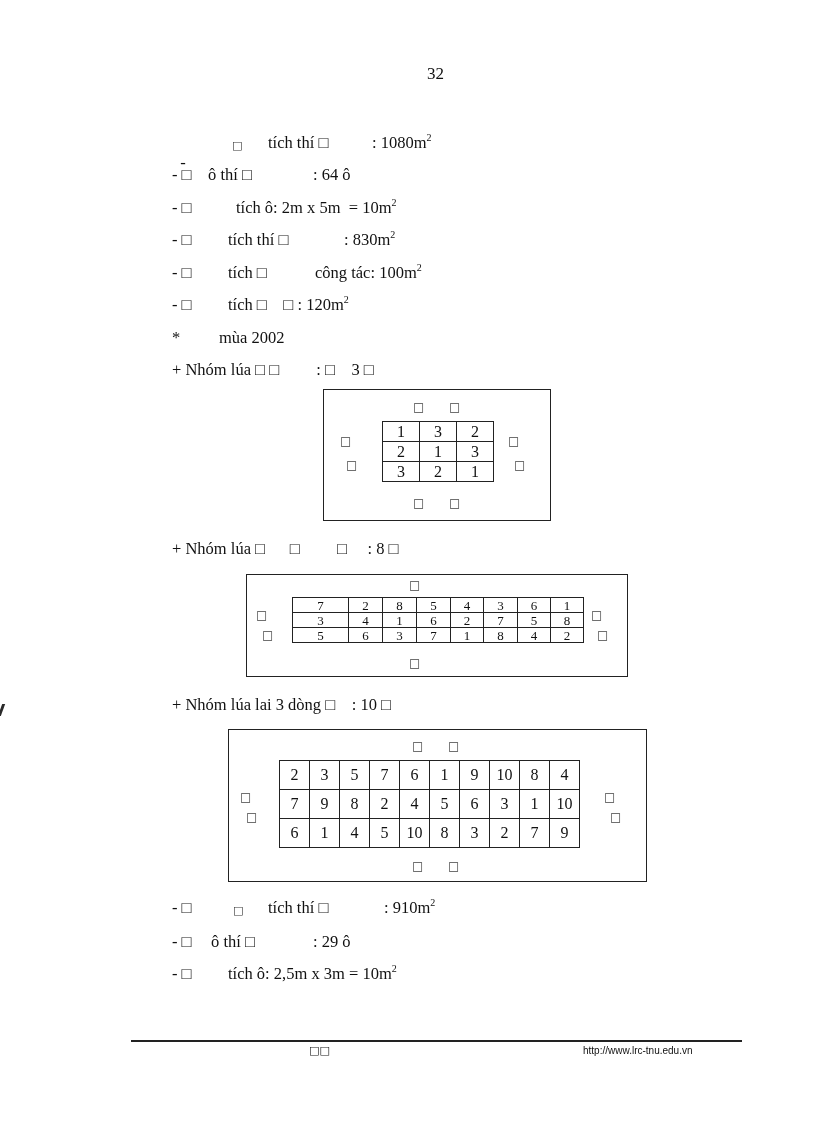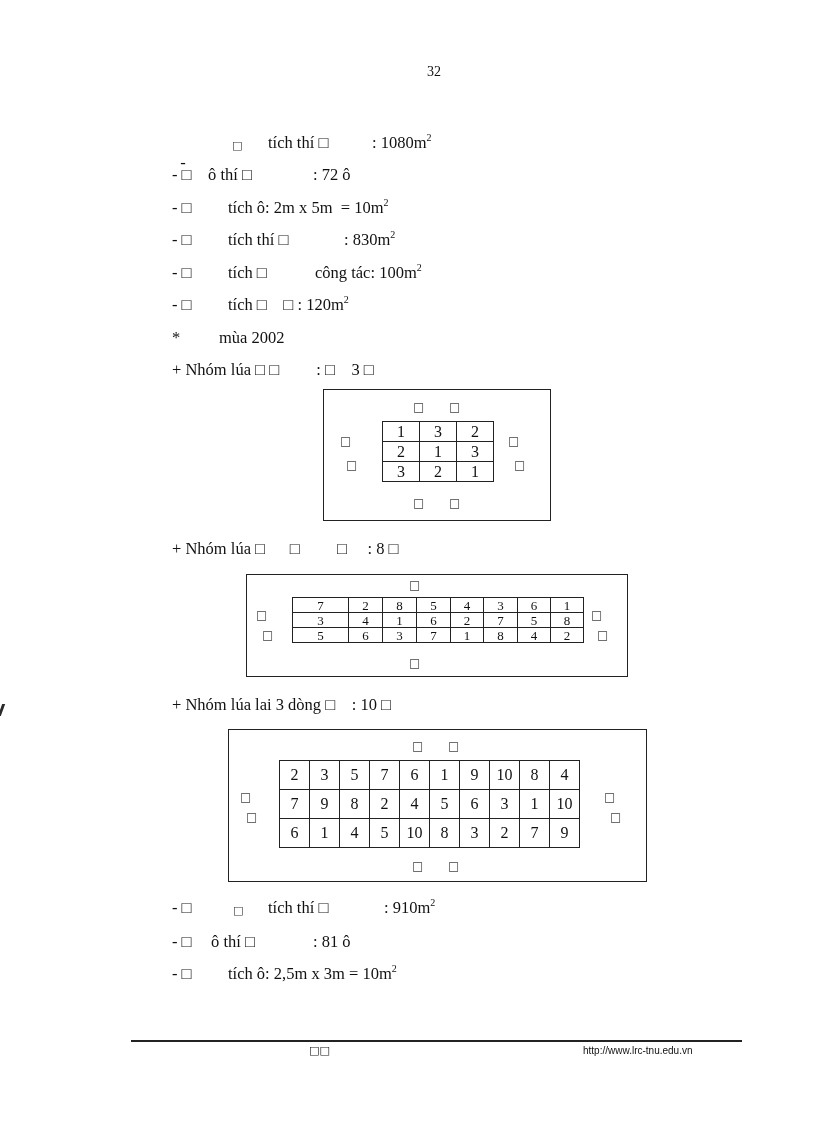--- a/index.html
+++ b/index.html
@@ -1,19 +1,19 @@
 <!DOCTYPE html>
 <html><head>
 <meta charset="utf-8">
 <style>
   html, body { margin: 0; padding: 0; background: #ffffff; }
   body { width: 816px; height: 1123px; position: relative; overflow: hidden;
          font-family: "Liberation Serif", "DejaVu Serif", serif; color: #111; }
   .abs { position: absolute; white-space: pre; }
-  .page-num { left: 427px; top: 64px; font-size: 14px; }
+  .page-num { left: 427px; top: 64px; font-size: 17px; }
   .line { font-size: 16.5px; line-height: 20px; }
   .line sup { font-size: 10px; vertical-align: 7px; line-height: 0; }
   .box { font-family: "DejaVu Sans", sans-serif; font-size: 11px; color: #333; }
   .frame { position: absolute; border: 1.5px solid #222; box-sizing: border-box; }
   table.grid { position: absolute; border-collapse: collapse; }
   table.grid td { border: 1.3px solid #222; text-align: center; padding: 0;
                   font-family: "Liberation Serif", serif; color: #111; }
   .g1 td { width: 36px; height: 19px; font-size: 16px; line-height: 17px; }
   .g2 td { font-size: 13px; height: 14px; line-height: 13px; }
   .g3 td { width: 29px; height: 28px; font-size: 16px; }
@@ -30,24 +30,24 @@
 
 <div class="abs line" style="left:172px;top:133px">
   <span>-</span>
 </div>
 <span class="abs line box" style="left:232px;top:136px">□</span>
 <span class="abs line" style="left:268px;top:133px">tích thí □</span>
 <span class="abs line" style="left:372px;top:133px"><span>: 1080m</span><sup>2</sup></span>
 
 <span class="abs line" style="left:172px;top:165px">- □</span>
 <span class="abs line" style="left:208px;top:165px">ô thí □</span>
-<span class="abs line" style="left:313px;top:165px">: 72 ô</span>
+<span class="abs line" style="left:313px;top:165px">: 64 ô</span>
 
 <span class="abs line" style="left:172px;top:198px">- □</span>
-<span class="abs line" style="left:228px;top:198px"><span>tích ô: 2m x 5m  = 10m</span><sup>2</sup></span>
+<span class="abs line" style="left:236px;top:198px"><span>tích ô: 2m x 5m  = 10m</span><sup>2</sup></span>
 
 <span class="abs line" style="left:172px;top:230px">- □</span>
 <span class="abs line" style="left:228px;top:230px">tích thí □</span>
 <span class="abs line" style="left:344px;top:230px"><span>: 830m</span><sup>2</sup></span>
 
 <span class="abs line" style="left:172px;top:263px">- □</span>
 <span class="abs line" style="left:228px;top:263px">tích □</span>
 <span class="abs line" style="left:315px;top:263px"><span>công tác: 100m</span><sup>2</sup></span>
 
 <span class="abs line" style="left:172px;top:295px">- □</span>
@@ -180,21 +180,21 @@
 </tbody>
   </table>
 
 <span class="abs line" style="left:172px;top:898px">- □</span>
 <span class="abs line box" style="left:233px;top:901px">□</span>
 <span class="abs line" style="left:268px;top:898px">tích thí □</span>
 <span class="abs line" style="left:384px;top:898px"><span>: 910m</span><sup>2</sup></span>
 
 <span class="abs line" style="left:172px;top:932px">- □</span>
 <span class="abs line" style="left:211px;top:932px">ô thí □</span>
-<span class="abs line" style="left:313px;top:932px">: 81 ô</span>
+<span class="abs line" style="left:313px;top:932px">: 29 ô</span>
 
 <span class="abs line" style="left:172px;top:964px">- □</span>
 <span class="abs line" style="left:228px;top:964px"><span>tích ô: 2,5m x 3m = 10m</span><sup>2</sup></span>
 
 <div class="rule"></div>
 <span class="abs foot-code">□□</span>
 <span class="abs foot-url">http://www.lrc-tnu.edu.vn</span>
 
 <div class="abs edge-mark"></div>
 

